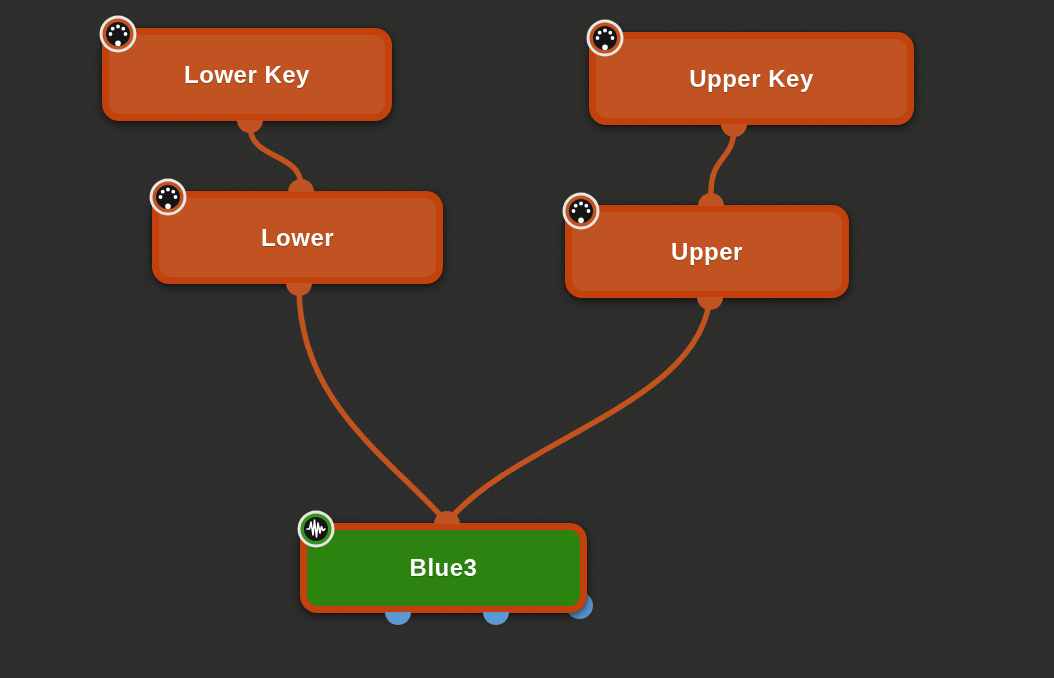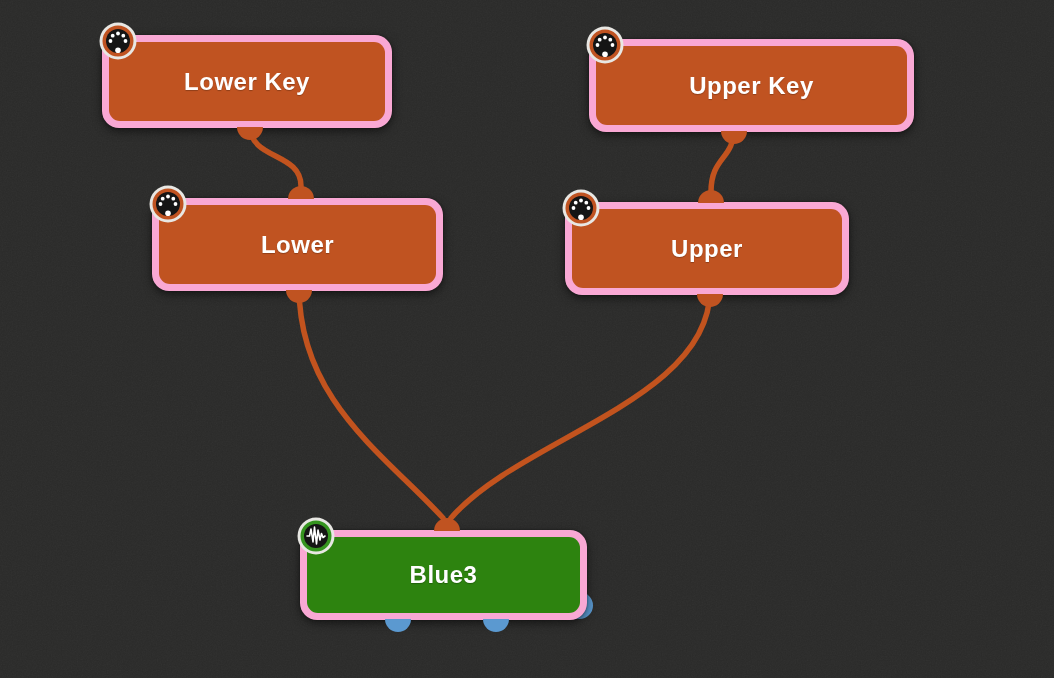--- a/index.html
+++ b/index.html
@@ -9,23 +9,22 @@
     font-family:"Liberation Sans",sans-serif;
     position:relative;
   }
   .canvas{position:absolute;inset:0;width:1054px;height:678px;}
   .noise{position:absolute;inset:0;z-index:0;pointer-events:none;}
   .wires{position:absolute;inset:0;z-index:2;overflow:visible;}
   .wire{fill:none;stroke:#c2531e;stroke-width:5.5;stroke-linecap:round;}
   
   .node{
     position:absolute;z-index:3;
-    background:#f9a8d4;border-radius:17px;
+    background:#c2410c;border-radius:17px;
     box-shadow:0 3px 10px rgba(0,0,0,.55), 0 0 2px rgba(0,0,0,.4);
-    margin-top:7px;
   }
   .node .body{
     position:absolute;inset:7px;border-radius:11px;
     background:#c05321;
     display:flex;align-items:center;justify-content:center;
   }
   .node.green .body{background:#2d830f;}
   .label{
     font-weight:700;font-size:24px;color:#ffffff;letter-spacing:.5px;
     text-shadow:0 1px 1px rgba(0,0,0,.25);
@@ -39,21 +38,21 @@
   .corner-port{
     position:absolute;left:566px;top:592px;width:27px;height:27px;
     border-radius:50%;background:#5b99d0;z-index:1;
   }
   
   .badge{position:absolute;left:-3px;top:-13px;z-index:4;}
   
   #n-lower-key{left:102px;top:28px;width:290px;height:93px;}
   #n-upper-key{left:589px;top:32px;width:325px;height:93px;}
   #n-lower{left:152px;top:191px;width:291px;height:93px;}
-  #n-upper{left:565px;top:195px;width:284px;height:93px;}
+  #n-upper{left:565px;top:205px;width:284px;height:93px;}
   #n-blue3{left:300px;top:523px;width:287px;height:90px;}
   
   #n-lower-key .port.out{left:135px;}
   #n-upper-key .port.out{left:132px;}
   #n-lower .port.in{left:136px;}
   #n-lower .port.out{left:134px;}
   #n-upper .port.in{left:133px;}
   #n-upper .port.out{left:132px;}
   #n-blue3 .port.in{left:134px;}
   #n-blue3 .port.out.a{left:85px;}

